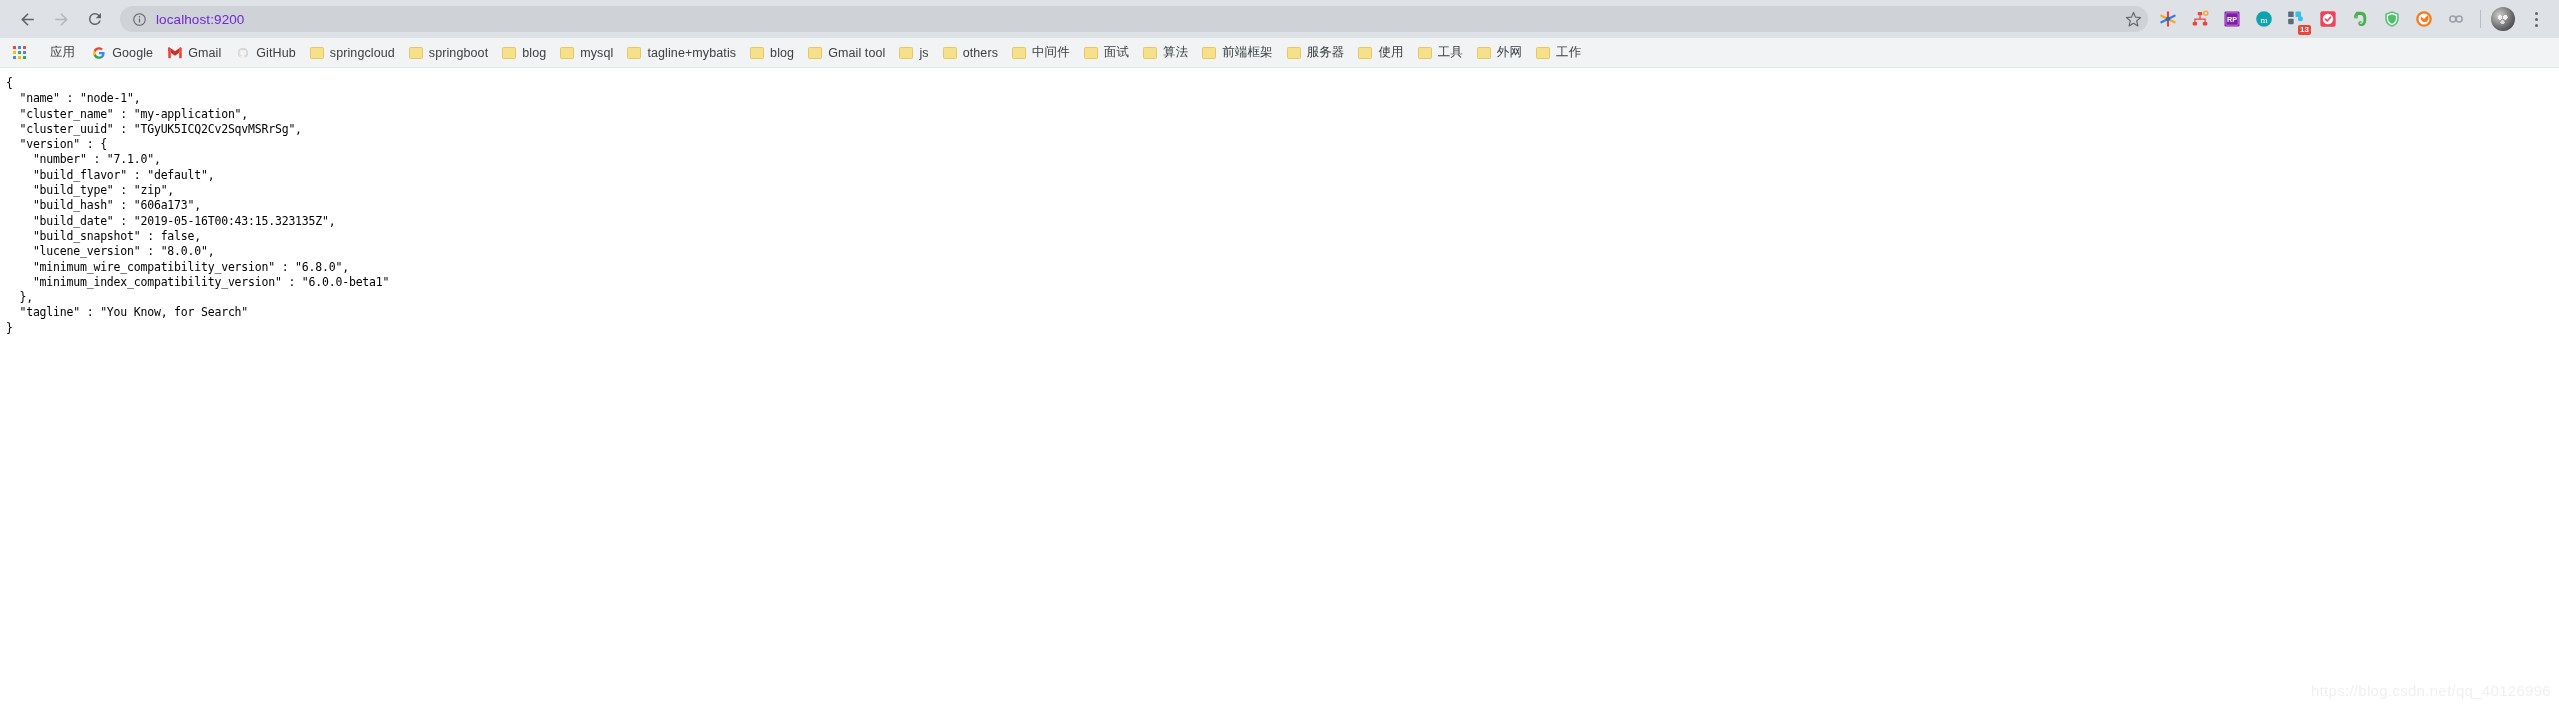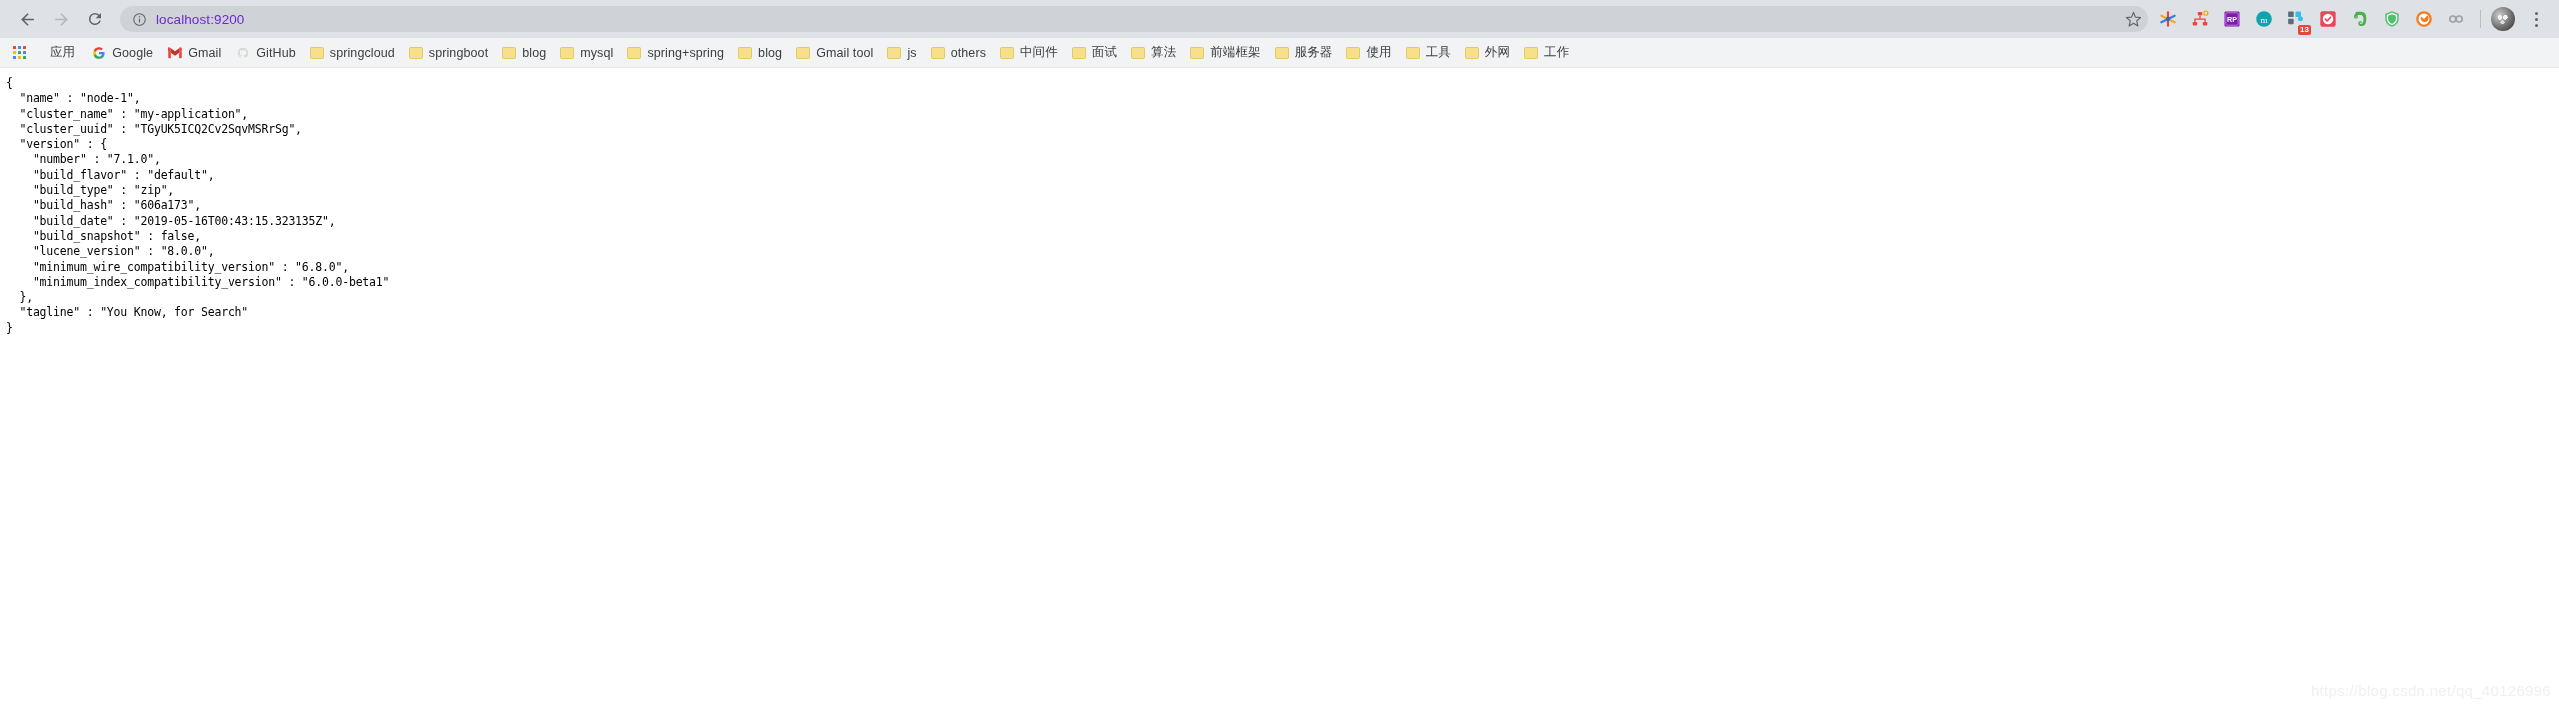--- a/index.html
+++ b/index.html
@@ -392,21 +392,21 @@
     <div class="bm">
       <span class="folder-ico"></span>
       <span class="bm-label">blog</span>
     </div>
     <div class="bm">
       <span class="folder-ico"></span>
       <span class="bm-label">mysql</span>
     </div>
     <div class="bm">
       <span class="folder-ico"></span>
-      <span class="bm-label">spring+spring</span>
+      <span class="bm-label">tagline+mybatis</span>
     </div>
     <div class="bm">
       <span class="folder-ico"></span>
       <span class="bm-label">blog</span>
     </div>
     <div class="bm">
       <span class="folder-ico"></span>
       <span class="bm-label">Gmail tool</span>
     </div>
     <div class="bm">

